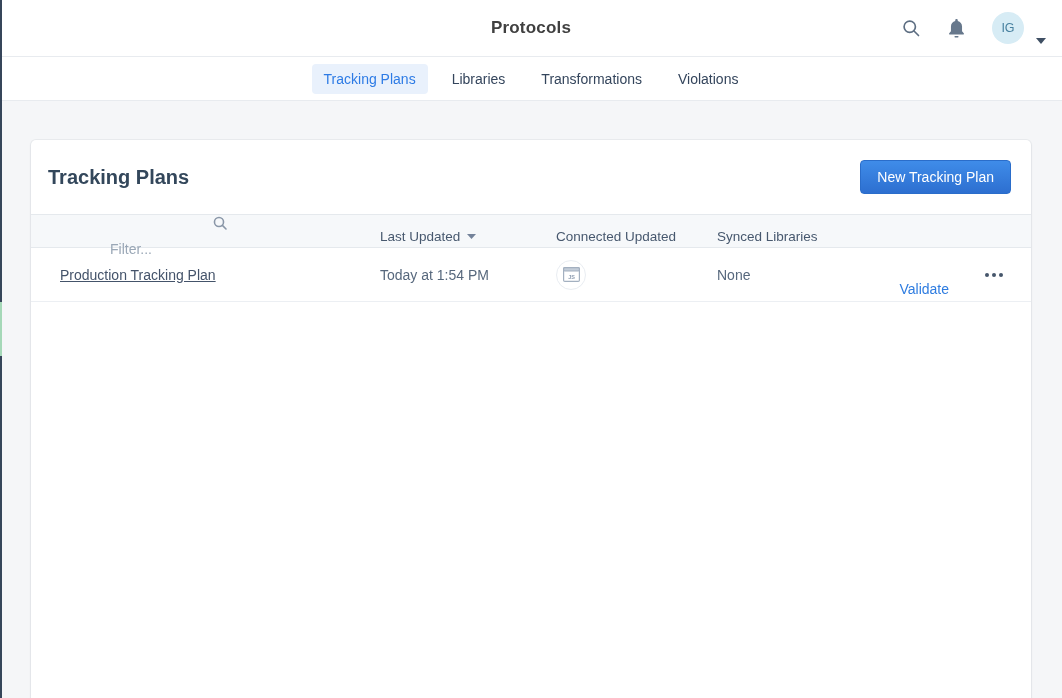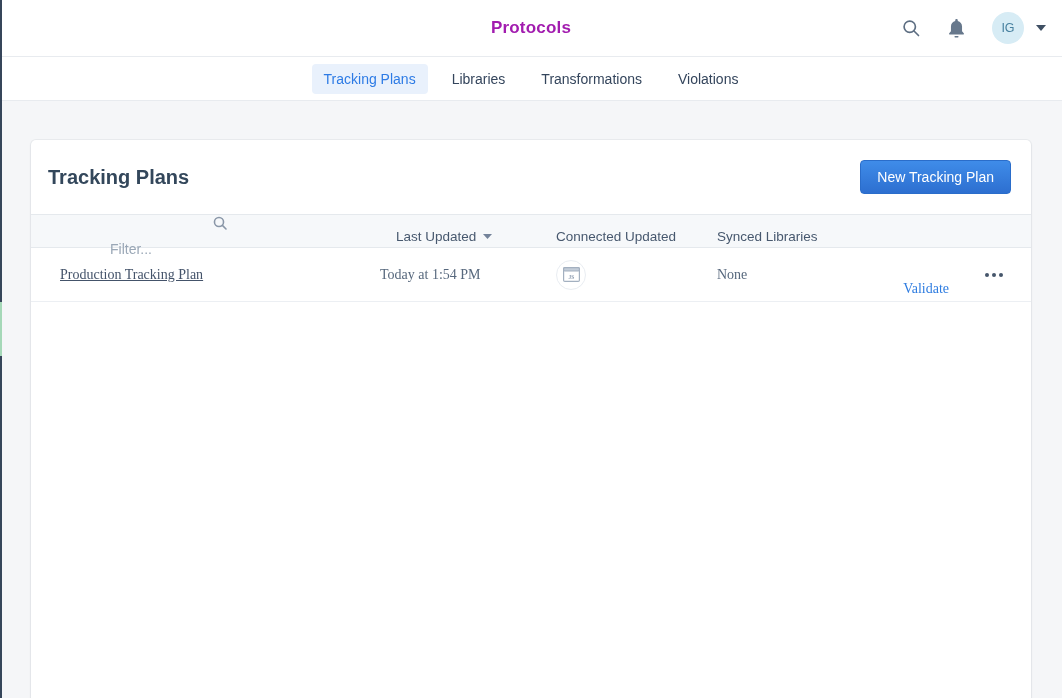--- a/index.html
+++ b/index.html
@@ -16,28 +16,28 @@
   .edge-strip .green { position:absolute; left:0; top:302px; width:2px; height:54px; background:#a5d8b8; }
 
   
   .app-header {
     position:absolute; top:0; left:0; right:0; height:57px;
     background:#ffffff; border-bottom:1px solid #e8ebef;
   }
   .app-title {
     position:absolute; left:0; right:0; top:0; height:56px;
     display:flex; align-items:center; justify-content:center;
-    font-size:17px; font-weight:600; color:#a21caf; letter-spacing:.2px;
+    font-size:17px; font-weight:600; color:#404040; letter-spacing:.2px;
   }
   .header-actions {
     position:absolute; right:16px; top:0; height:56px;
     display:flex; align-items:center; gap:26px;
   }
   .icon-btn { display:flex; align-items:center; justify-content:center; cursor:pointer; background:none; border:none; }
-  .avatar-wrap { display:flex; align-items:center; gap:12px; }
+  .avatar-wrap { display:flex; align-items:flex-end; gap:12px; }
   .avatar {
     width:32px; height:32px; border-radius:50%;
     background:#d7ecf5; color:#47809f;
     display:flex; align-items:center; justify-content:center;
     font-size:12.5px; font-weight:500; cursor:pointer;
   }
 
   
   .tab-bar {
     position:absolute; top:57px; left:0; right:0; height:44px;
@@ -78,23 +78,23 @@
     height:34px; background:#f6f8fa;
     border-top:1px solid #e5e9ed; border-bottom:1px solid #e5e9ed;
     font-size:13.5px; color:#47586e;
   }
   .filter-cell { display:flex; align-items:center; gap:10px;flex-direction:column; }
   .filter-input {
     border:none; outline:none; background:transparent;
     font-size:14px; font-family:inherit; color:#33475b; width:220px;
   }
   .filter-input::placeholder { color:#9aa7b6; }
-  .sort-col { display:flex; align-items:center; gap:7px; cursor:pointer;margin-left:16px; }
-
-  .trow { height:54px; border-bottom:1px solid #eceff3; font-size:14px;font-family:Liberation Serif, serif; }
+  .sort-col { display:flex; align-items:center; gap:7px; cursor:pointer; }
+
+  .trow { height:54px; border-bottom:1px solid #eceff3; font-size:14px; }
   .plan-link { color:#44536a; text-decoration:underline; cursor:pointer; }
   .muted { color:#57687d; }
   .source-badge {
     width:30px; height:30px; border-radius:50%;
     border:1px solid #e9edf2; background:#fff;
     display:flex; align-items:center; justify-content:center; cursor:pointer;
   }
   .actions-cell {
     display:flex; align-items:center; justify-content:flex-end;
     gap:34px; padding-right:26px;

